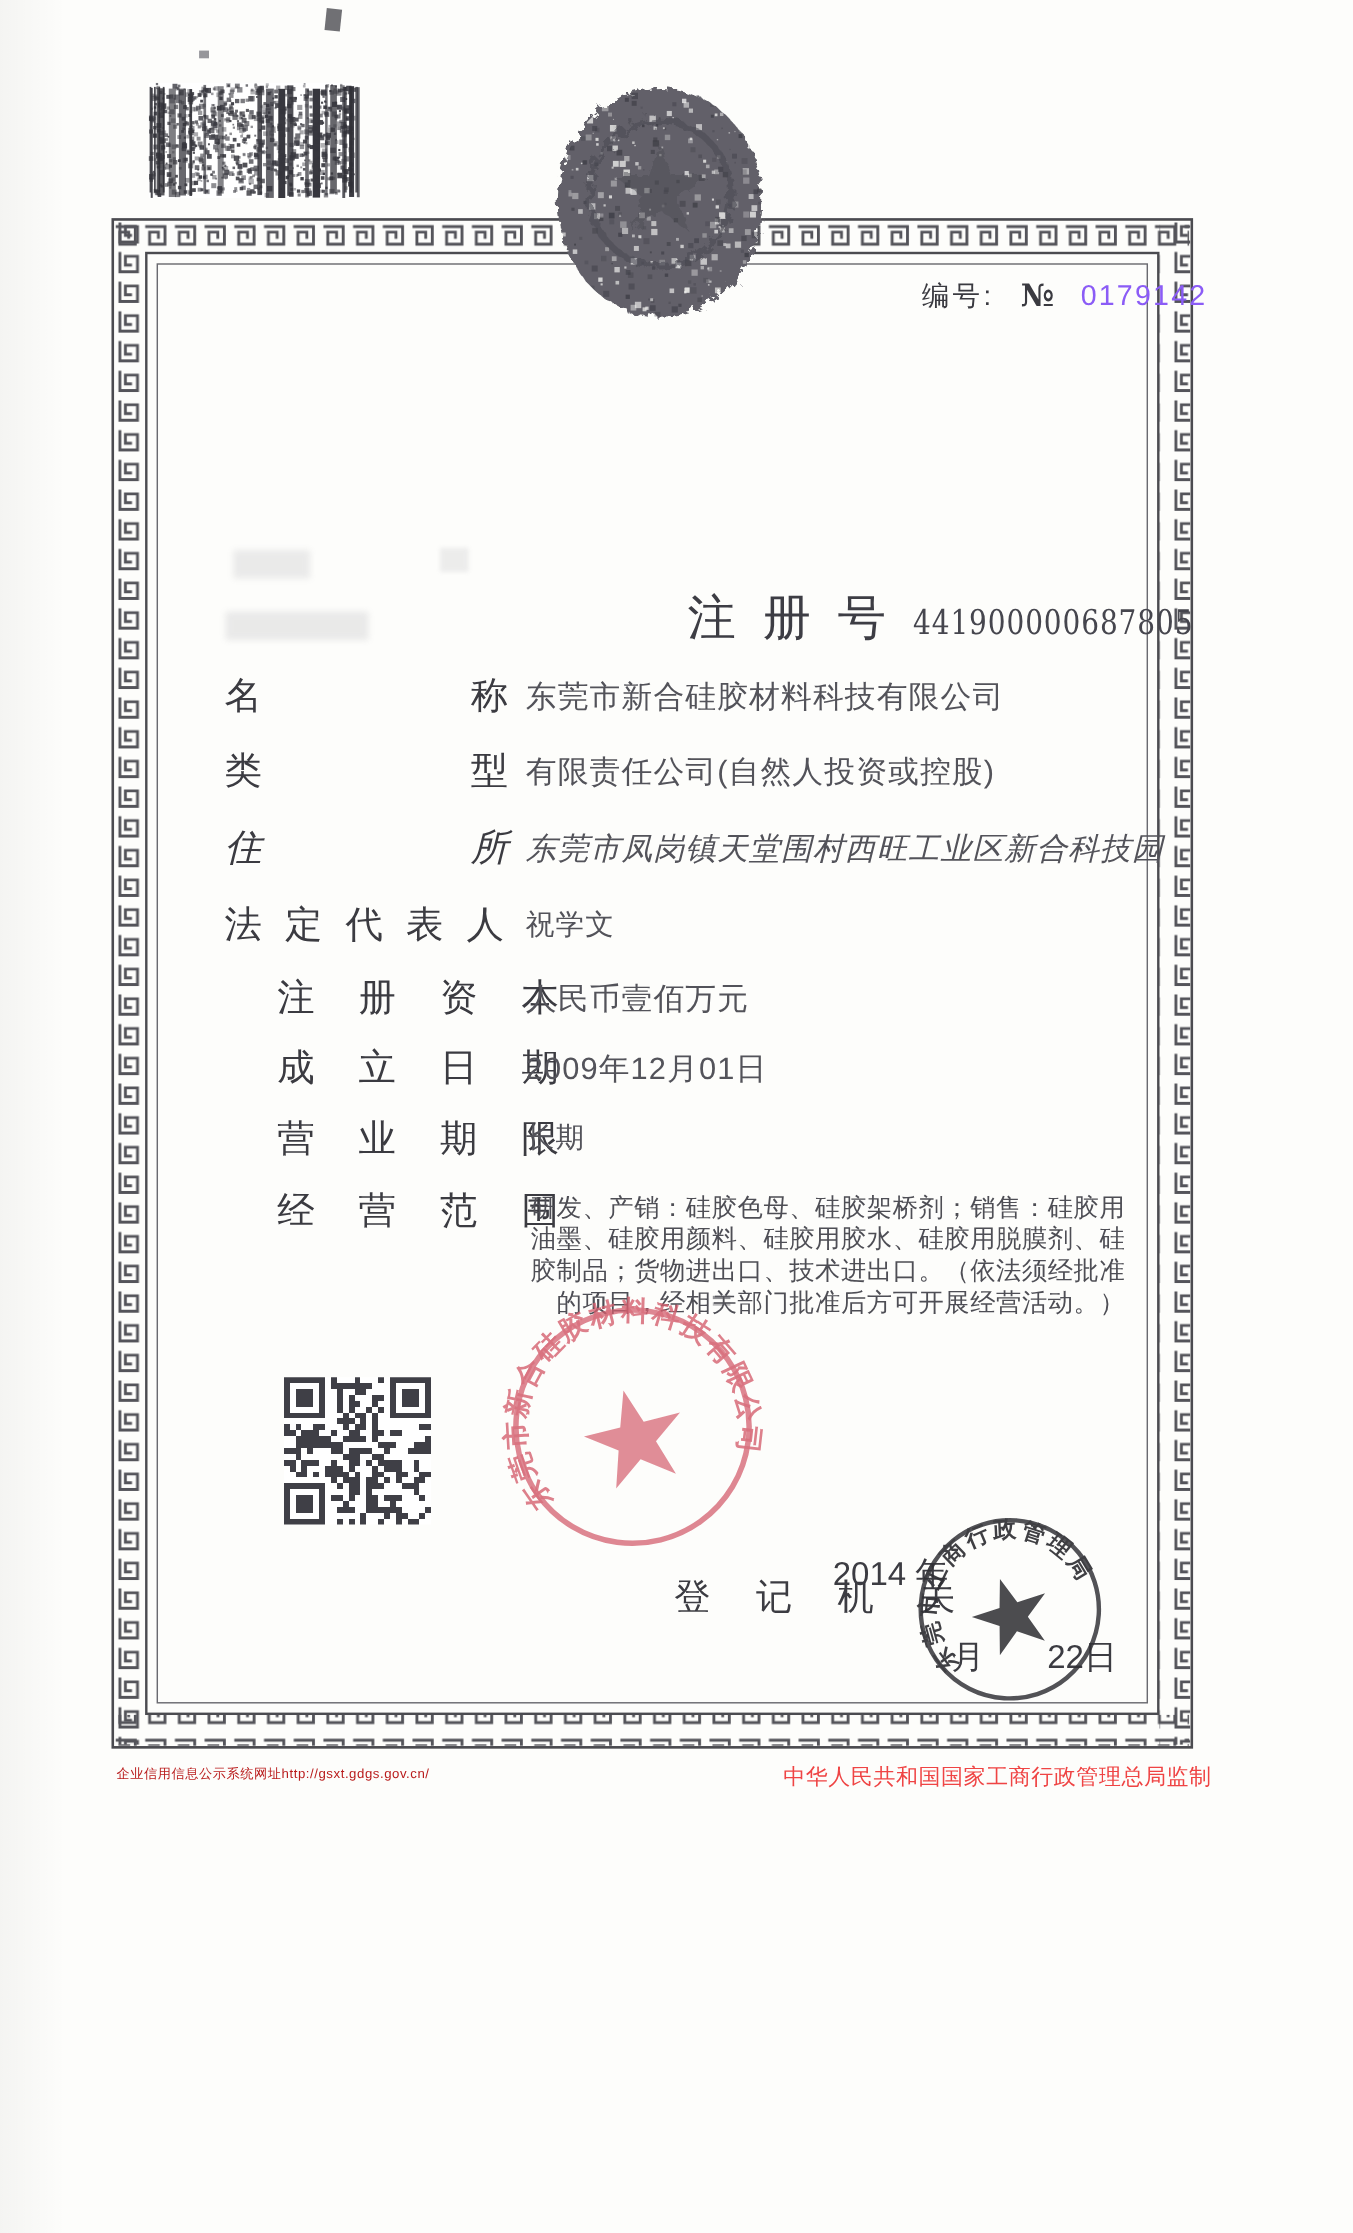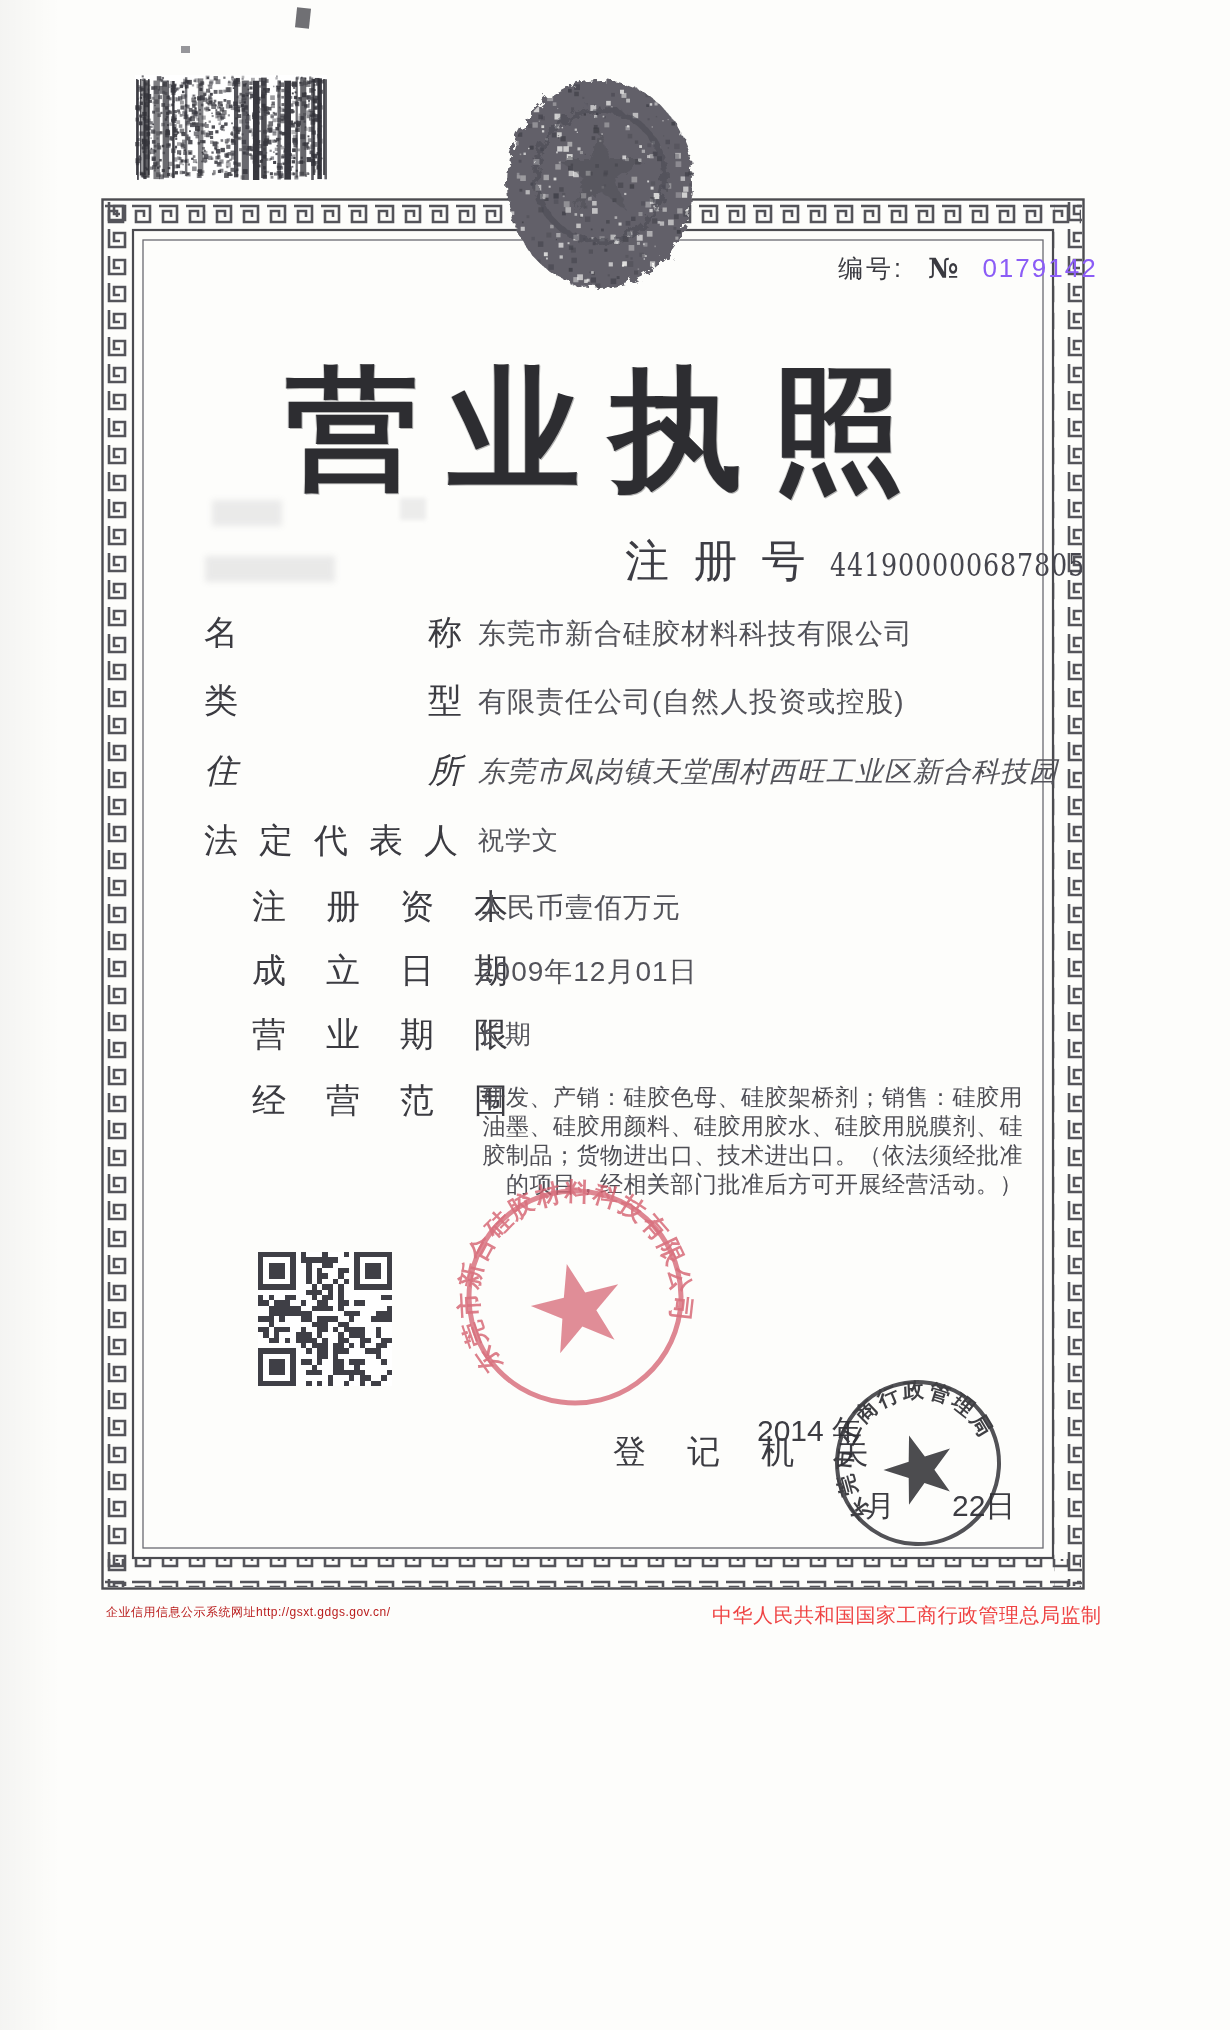--- a/index.html
+++ b/index.html
@@ -1372,21 +1372,20 @@
     <ellipse cx="102" cy="104" rx="64" ry="66" fill="none" stroke="#4a4a52" stroke-width="6" opacity=".55" filter="url(#rough)"></ellipse>
     <path d="M102 58 l10 30 h32 l-26 19 10 31 -26 -19 -26 19 10 -31 -26 -19 h32 z" fill="#4f4f57" opacity=".5" filter="url(#rough)"></path>
   </svg>
 
   <div class="serial">
     <span class="lab">编号:</span>
     <span class="nomark">№</span>
     <span class="num">0179142</span>
   </div>
 
-  <div class="doc-title">营业执照</div>
 
   <div class="regline">
     <span class="rlab">注 册 号</span>
     <span class="rnum">441900000687805</span>
   </div>
 
   <div class="row row-0">
     <span class="flabel ls2">名称</span>
     <span class="fvalue">东莞市新合硅胶材料科技有限公司</span>
   </div>

